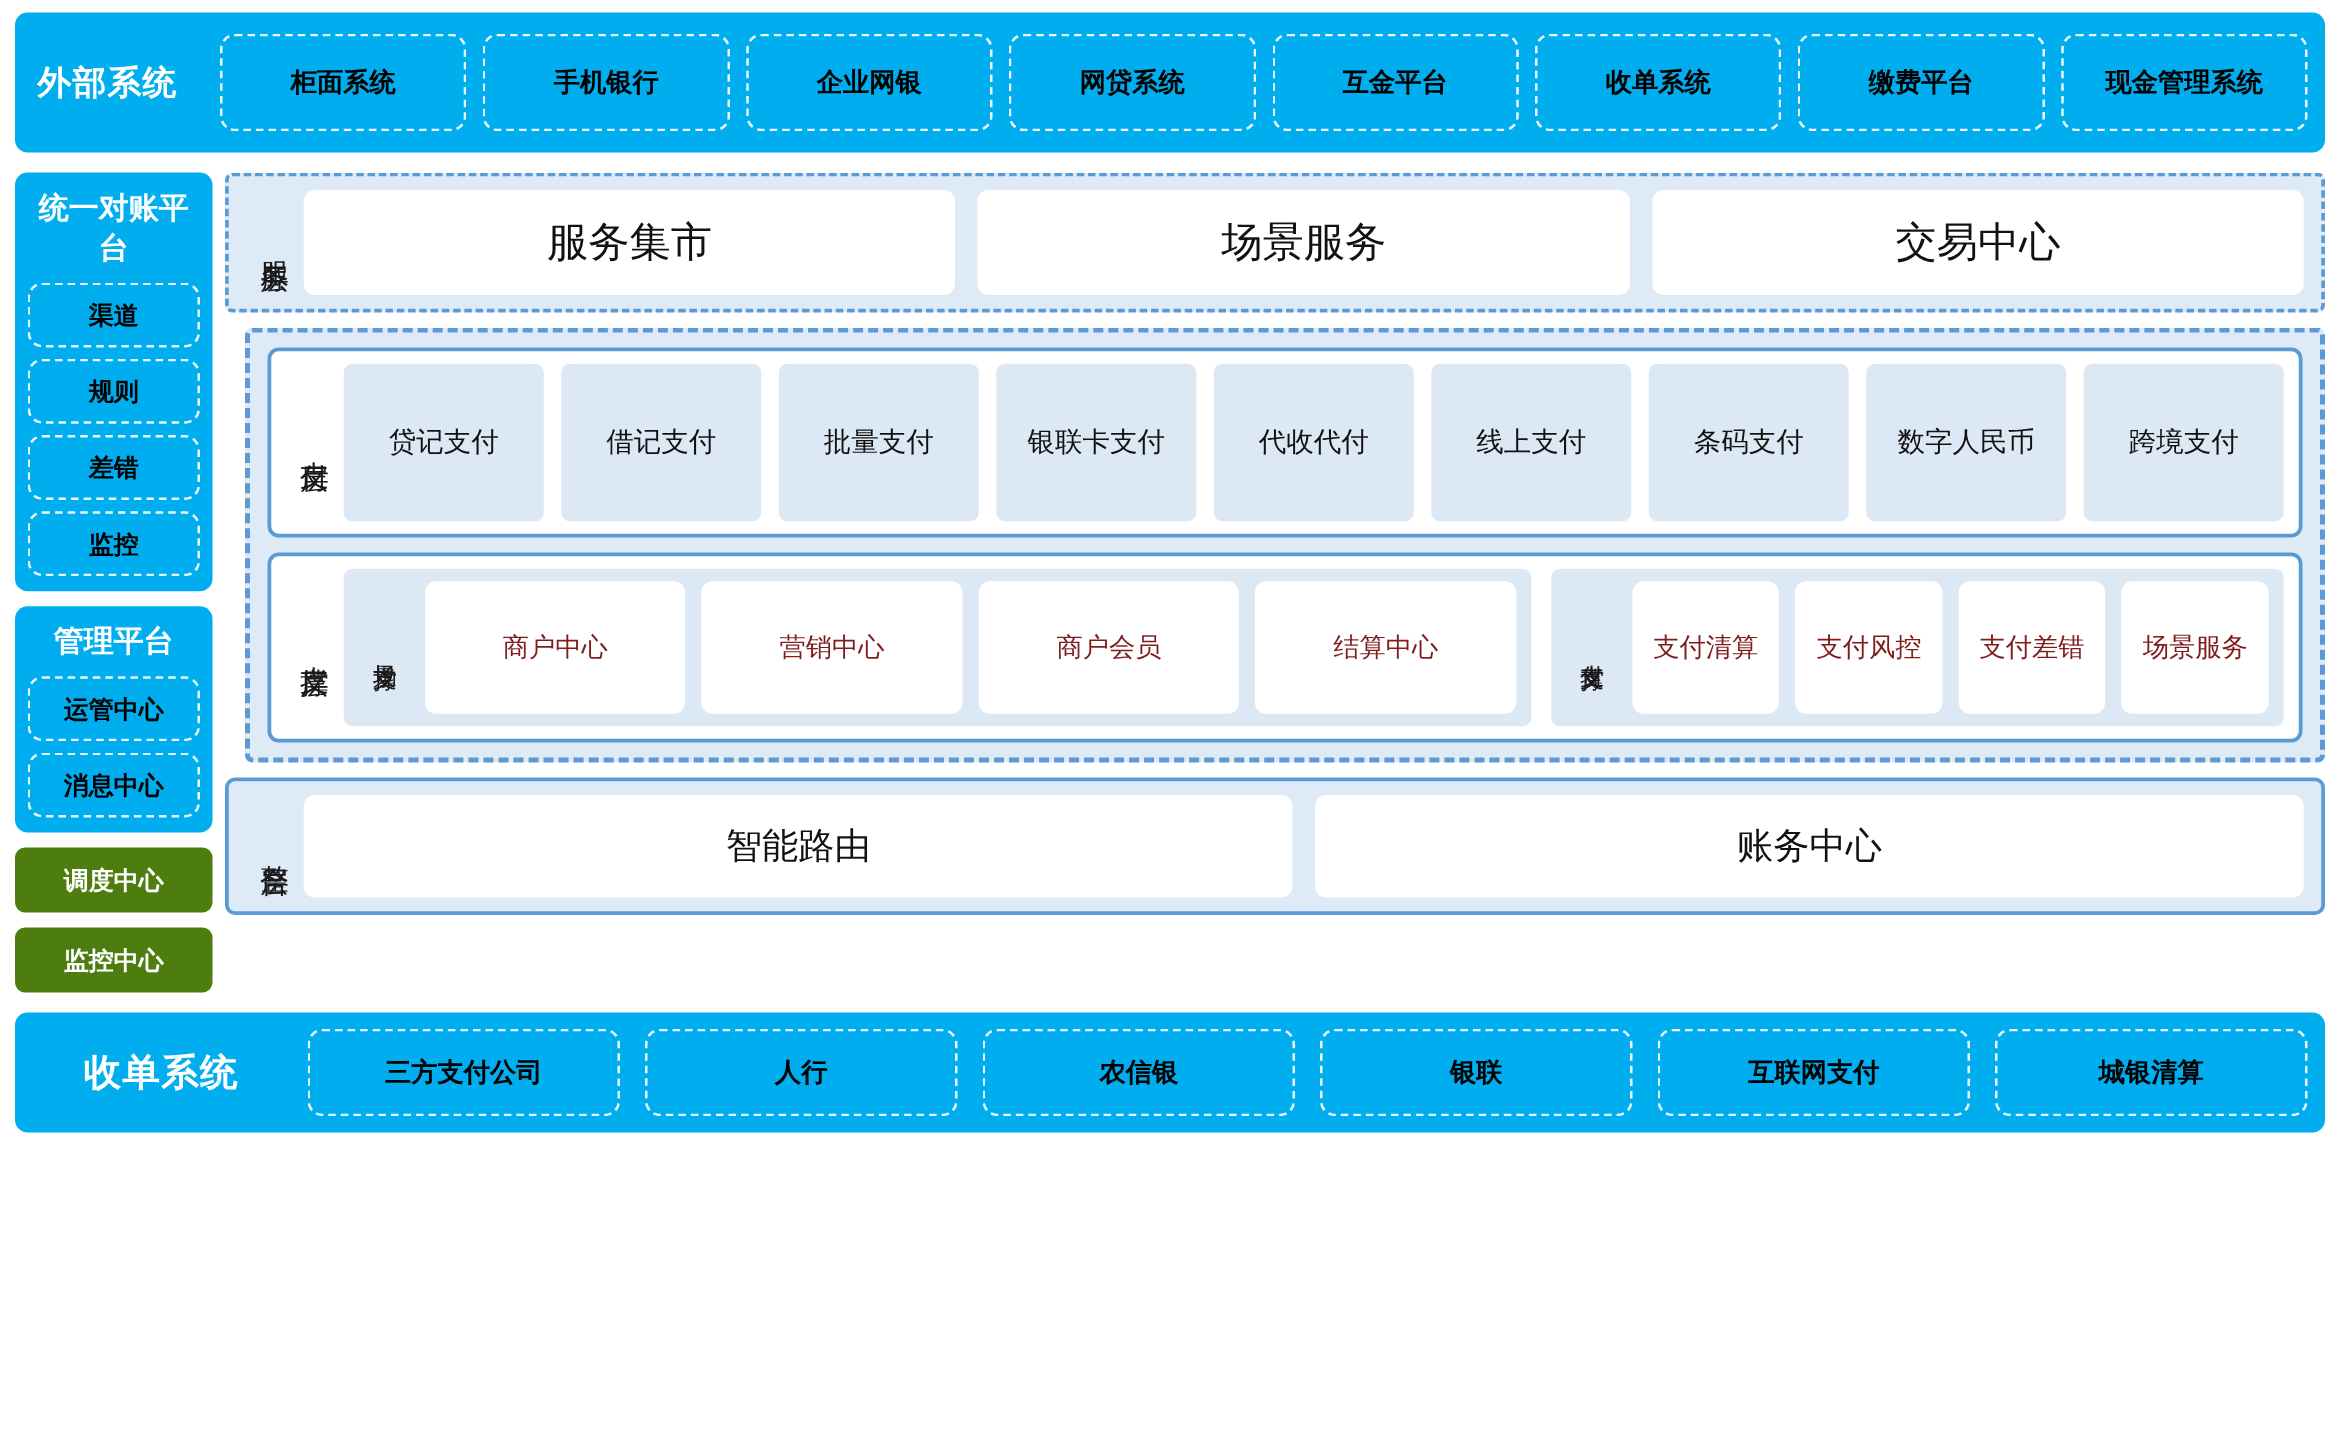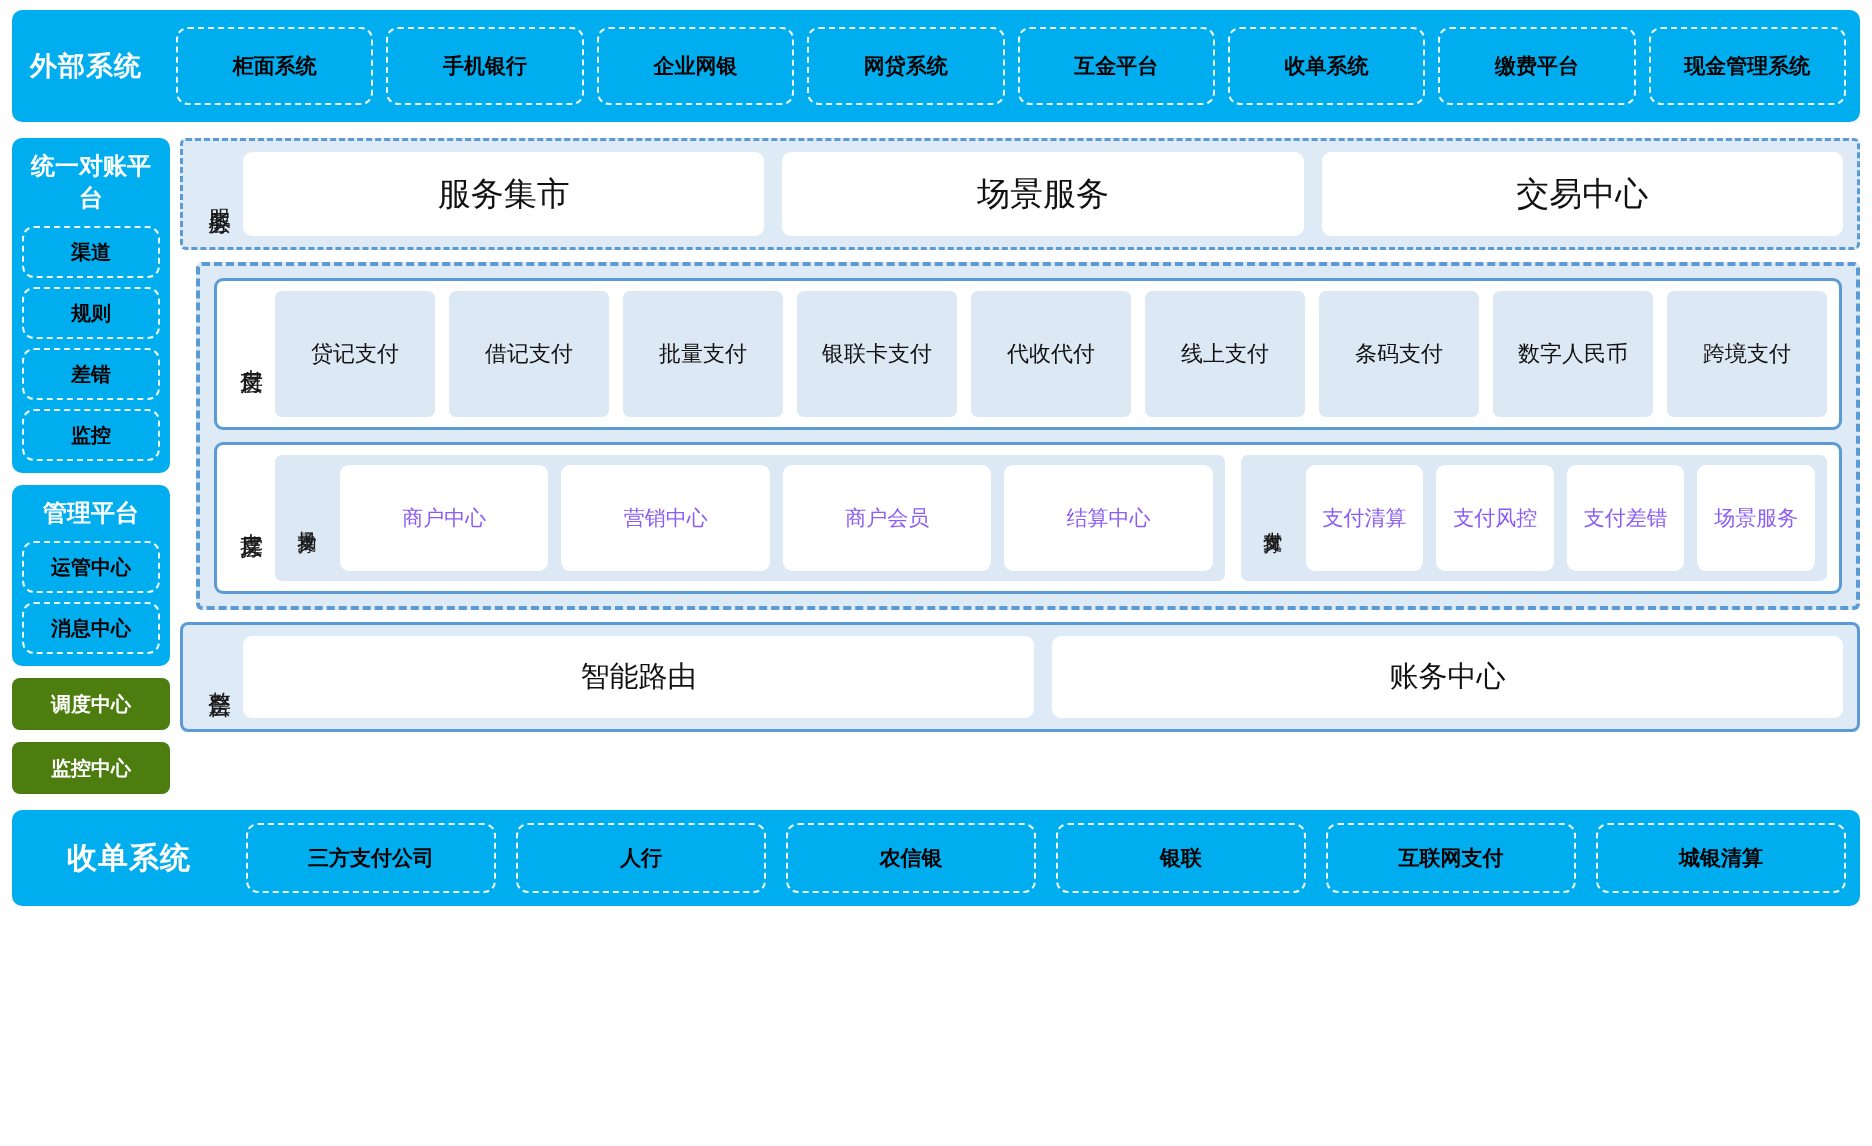--- a/index.html
+++ b/index.html
@@ -123,21 +123,21 @@
   #support-layer .groups { display:flex; flex:1; gap:16px; }
   #support-layer .group {
     background:#dde8f5; border-radius:7px;
     display:flex; align-items:stretch; padding:10px 12px; gap:13px;
   }
   #support-layer .group.scene { flex:0 0 61.2%; }
   #support-layer .group.paysup { flex:1; }
   #support-layer .cell {
     flex:1; background:#ffffff; border-radius:9px;
     display:flex; align-items:center; justify-content:center;
-    font-size:21px; color:#8b5cf6; height:106px; text-align:center;
+    font-size:21px; color:#7f1d1d; height:106px; text-align:center;
   }
 
   
   #integration-layer {
     border:3px solid #5B9BD5;
     background:#dfeaf7;
     border-radius:8px;
     padding:11px 14px;
     display:flex; align-items:stretch;
   }

